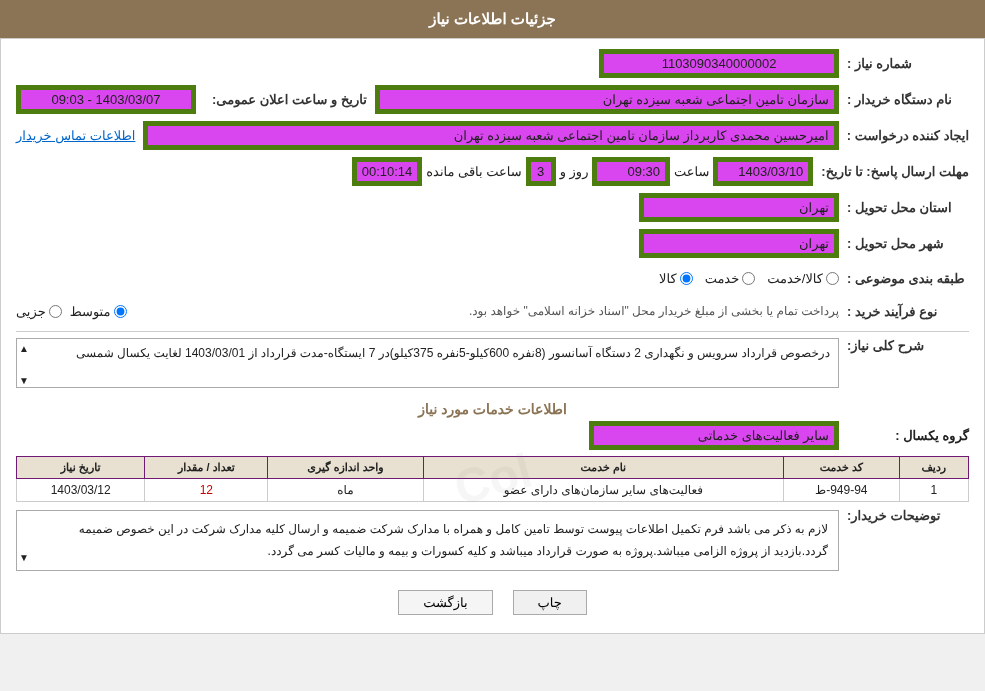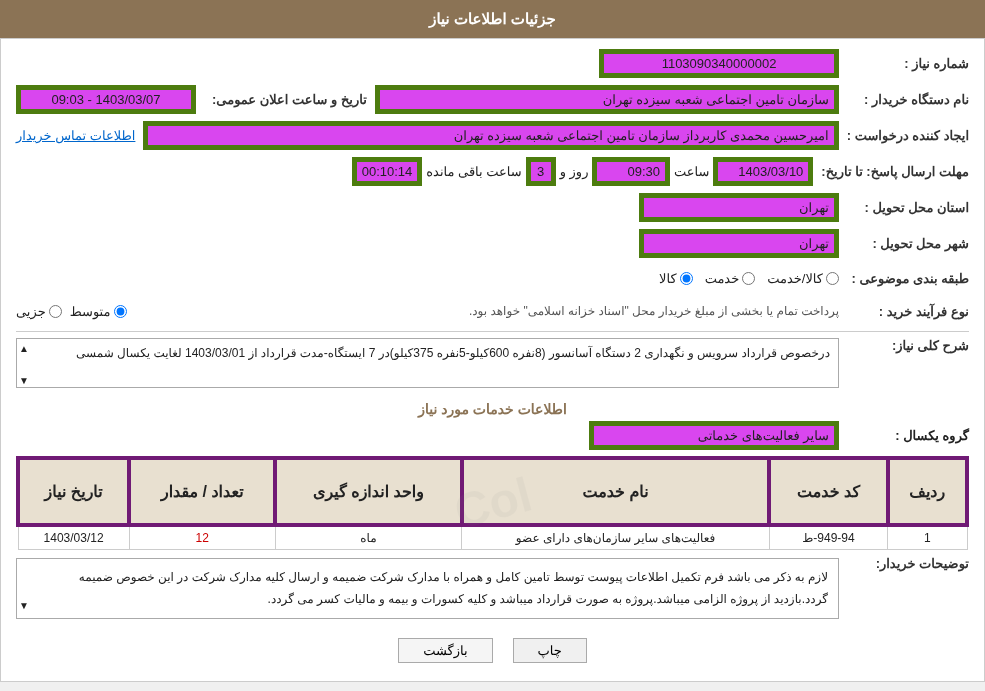--- a/index.html
+++ b/index.html
@@ -31,21 +31,21 @@
       display: flex;
       align-items: center;
       margin-bottom: 7px;
       min-height: 26px;
     }
     .form-label {
       font-weight: bold;
       color: #333;
       white-space: nowrap;
       min-width: 130px;
-      text-align: right;
+      text-align: left;
       padding-left: 8px;
     }
     .form-value {
       flex: 1;
     }
     .input-box {
       border: 5px solid #4d7c0f;
       background: #d946ef;
       padding: 2px 5px;
       min-height: 22px;
@@ -123,24 +123,24 @@
       text-align: right;
       padding-left: 8px;
     }
     table {
       width: 100%;
       border-collapse: collapse;
       margin: 6px 0;
     }
     table th {
       background: #e8e0d0;
-      border: 4px solid #701a75;
-      padding: 22px 8px;
+      border: 1px solid #701a75;
+      padding: 4px 8px;
       text-align: center;
-      font-size: 16px;
+      font-size: 11px;
       font-weight: bold;
     }
     table td {
       border: 1px solid #ccc;
       padding: 4px 8px;
       text-align: center;
       font-size: 12px;
     }
     .td-highlight {
       color: #cc0000;

